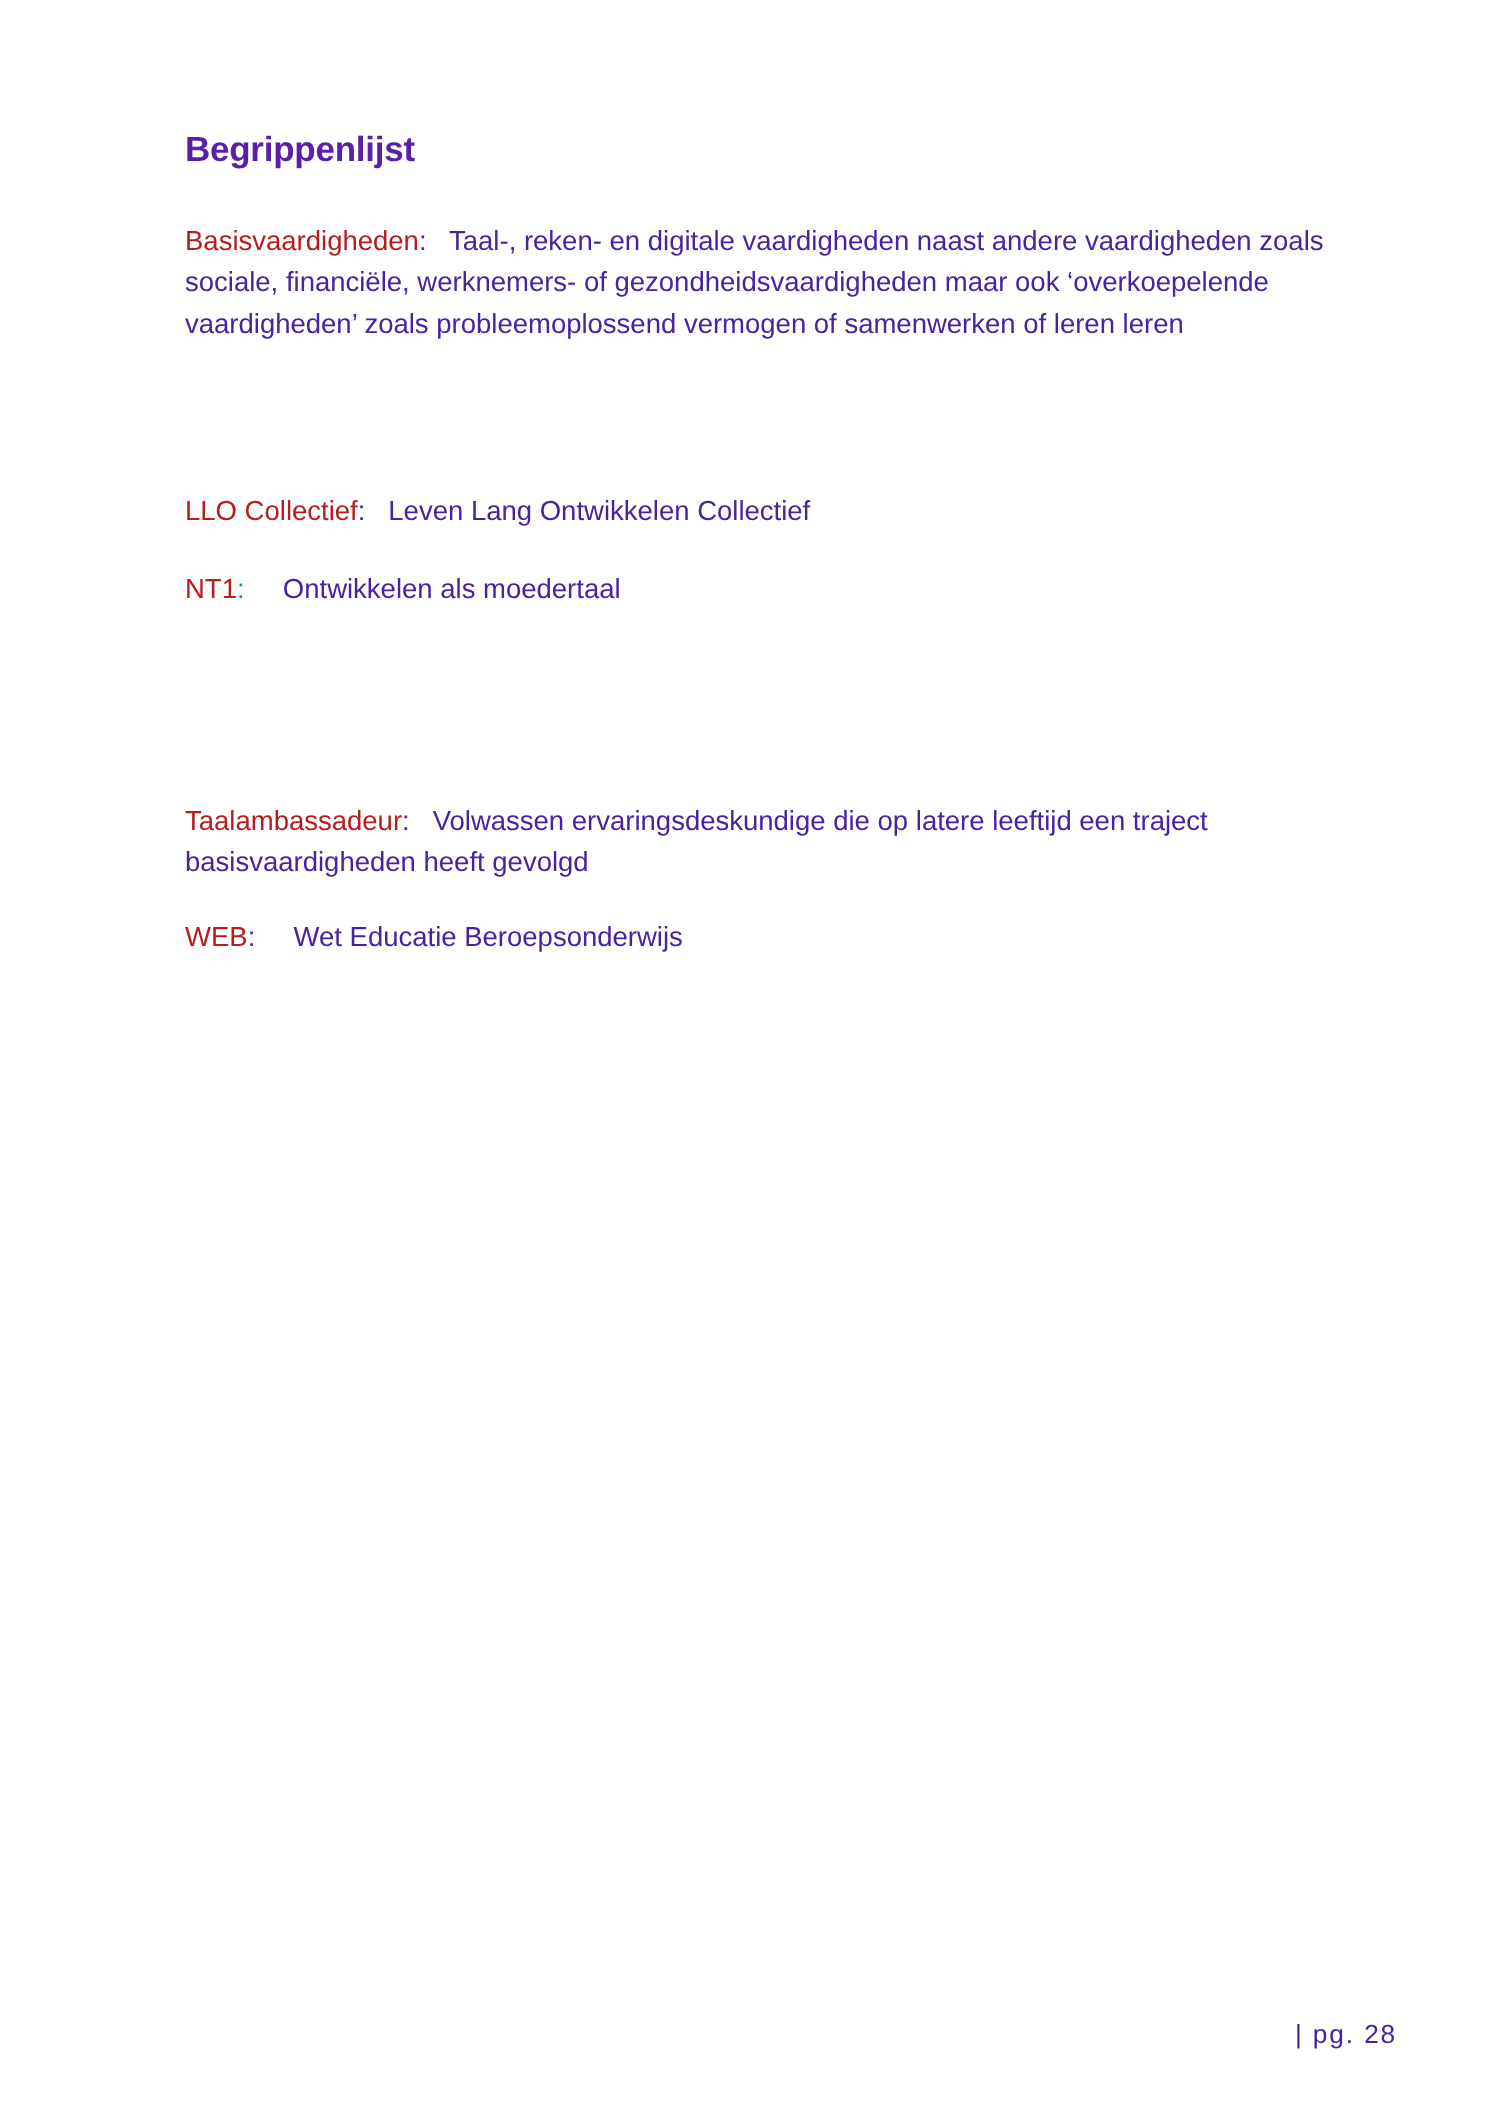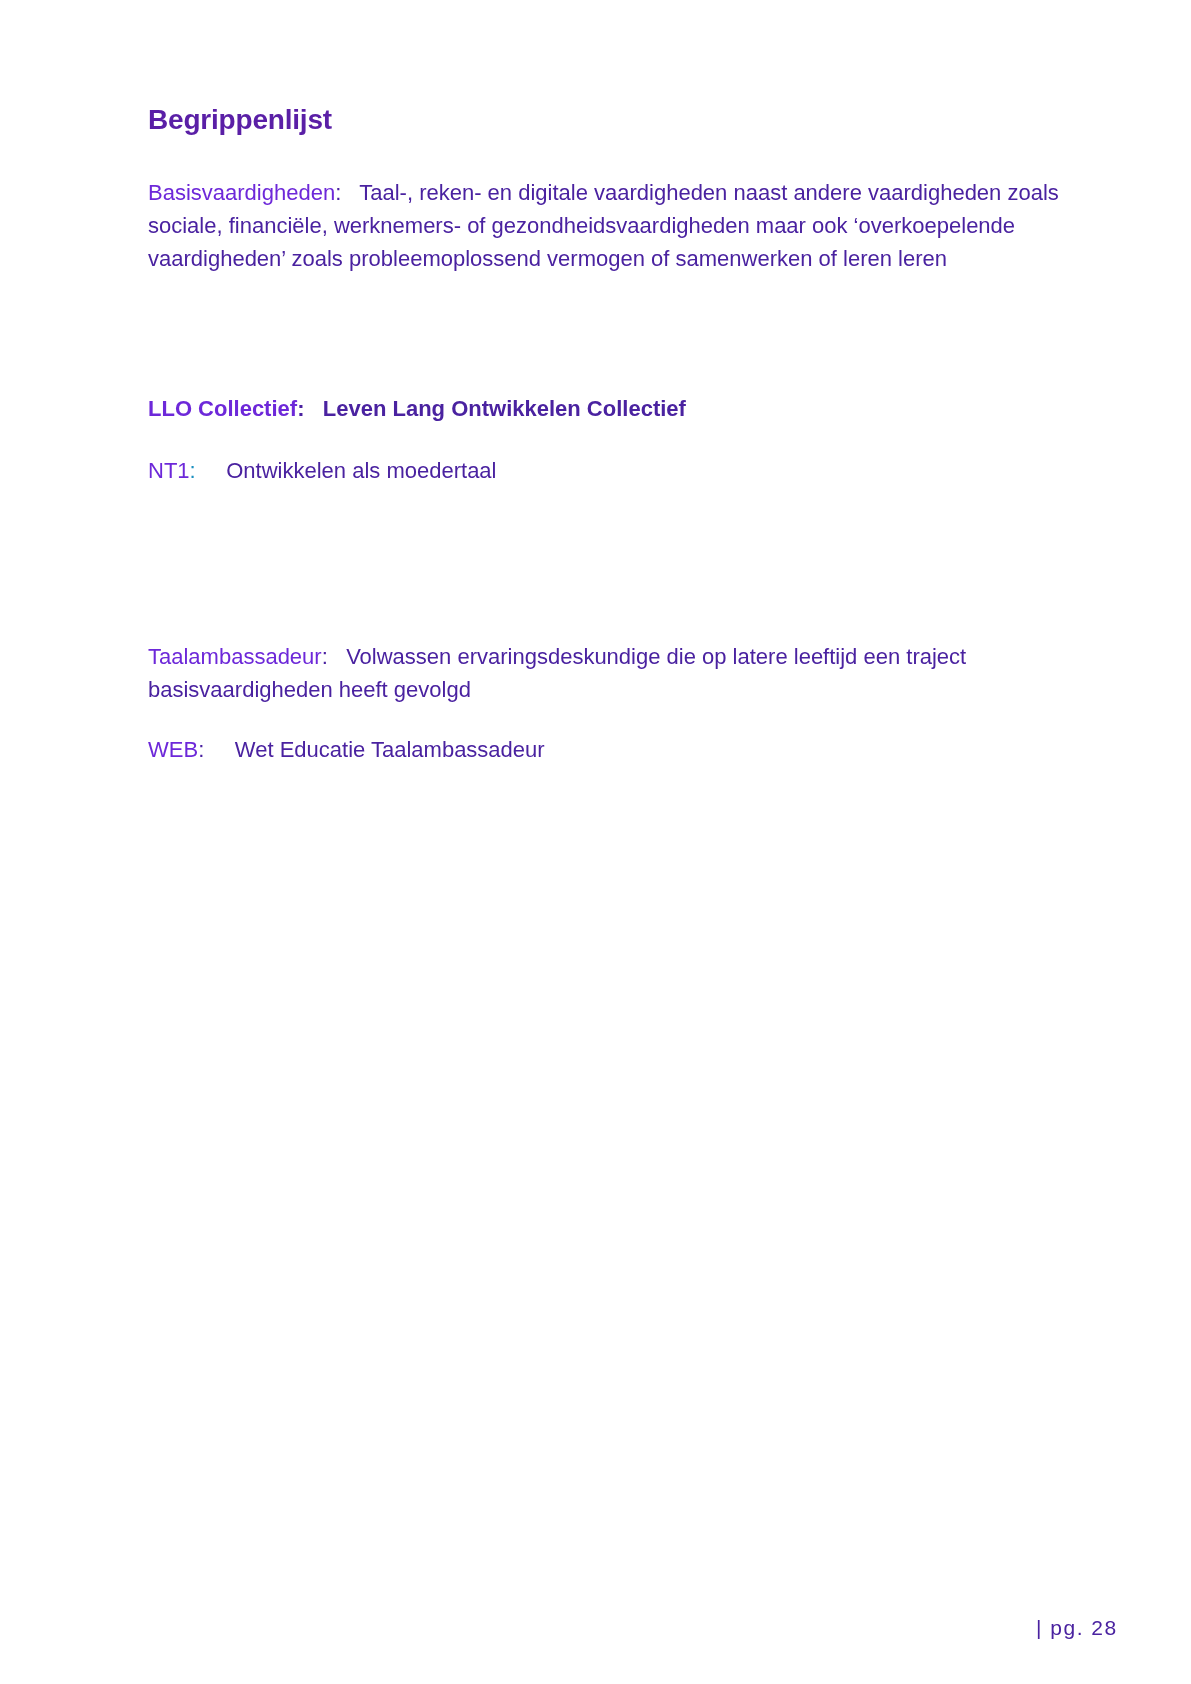--- a/index.html
+++ b/index.html
@@ -3,39 +3,39 @@
 <meta charset="utf-8">
 <style>
   html, body { margin: 0; padding: 0; background: #ffffff; }
   body { width: 1191px; height: 1684px; position: relative; overflow: hidden;
          font-family: "Liberation Sans", "DejaVu Sans", sans-serif; }
   .page { position: absolute; left: 0; top: 0; width: 1191px; height: 1684px; background: #fff; margin-left: 28px; }
   .title { position: absolute; left: 120px; top: 104px; margin: 0;
            font-size: 28px; font-weight: bold; color: #5a1fa6; letter-spacing: -0.2px; }
   .entry { position: absolute; left: 120px; width: 950px; margin: 0;
            font-size: 22px; line-height: 33px; color: #4a22a0; }
-  .term { color: #6d28d9; }
+  .term { color: #b91c1c; }
   .colon-blue { color: #1a8fbf; }
   .colon-purple { color: #4a22a0; }
   .pg { position: absolute; left: 1008px; top: 1616px; font-size: 21px; font-weight: normal;
         color: #4a22a0; letter-spacing: 1.5px; }
 </style>
 </head>
 <body>
 
 <div class="page">
   <h1 class="title">Begrippenlijst</h1>
 
   <p class="entry" style="top:176px;"><span class="term">Basisvaardigheden</span><span class="colon-purple">:</span>&nbsp;&nbsp; <span>Taal-, reken- en digitale vaardigheden naast andere vaardigheden zoals sociale, financiële, werknemers- of gezondheidsvaardigheden maar ook ‘overkoepelende vaardigheden’ zoals probleemoplossend vermogen of samenwerken of leren leren</span></p>
 
 
-  <p class="entry" style="top:392px;font-weight:bold;"><span class="term">LLO Collectief</span><span class="colon-purple">:</span>&nbsp;&nbsp; <span>Leven Lang Ontwikkelen Collectief</span></p>
+  <p class="entry" style="top:392px;"><span class="term">LLO Collectief</span><span class="colon-purple">:</span>&nbsp;&nbsp; <span>Leven Lang Ontwikkelen Collectief</span></p>
 
   <p class="entry" style="top:454px;"><span class="term">NT1</span><span class="colon-blue">:</span>&nbsp;&nbsp;&nbsp;&nbsp; <span>Ontwikkelen als moedertaal</span></p>
 
 
 
   <p class="entry" style="top:640px; width:830px;"><span class="term">Taalambassadeur</span><span class="colon-purple">:</span>&nbsp;&nbsp; <span>Volwassen ervaringsdeskundige die op latere leeftijd een traject basisvaardigheden heeft gevolgd</span></p>
 
-  <p class="entry" style="top:733px;"><span class="term">WEB</span><span class="colon-purple">:</span>&nbsp;&nbsp;&nbsp;&nbsp; <span>Wet Educatie Taalambassadeur</span></p>
+  <p class="entry" style="top:733px;"><span class="term">WEB</span><span class="colon-purple">:</span>&nbsp;&nbsp;&nbsp;&nbsp; <span>Wet Educatie Beroepsonderwijs</span></p>
 
   <div class="pg">| pg. 28</div>
 </div>
 
 </body></html>

